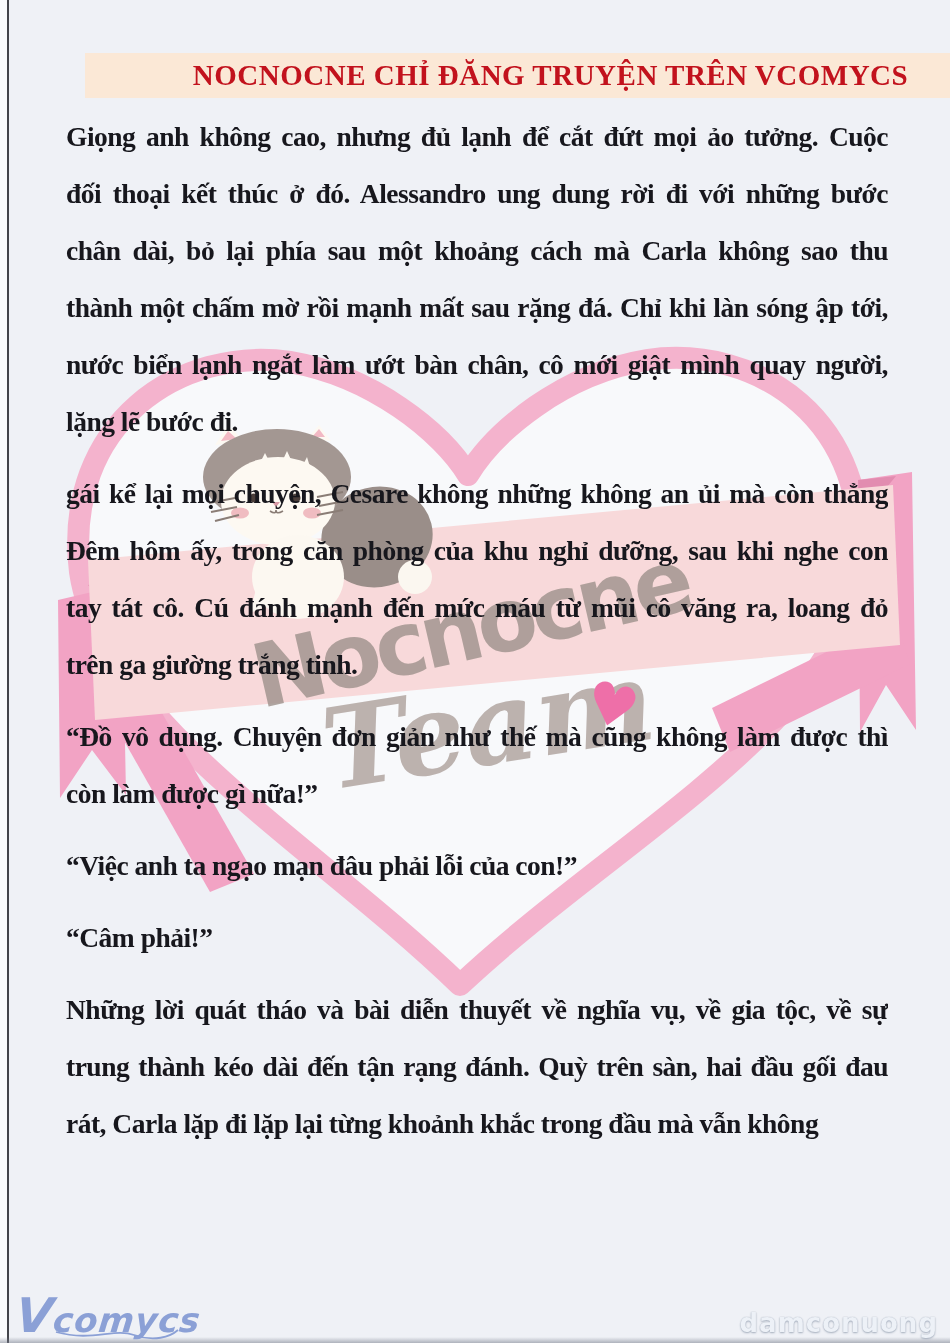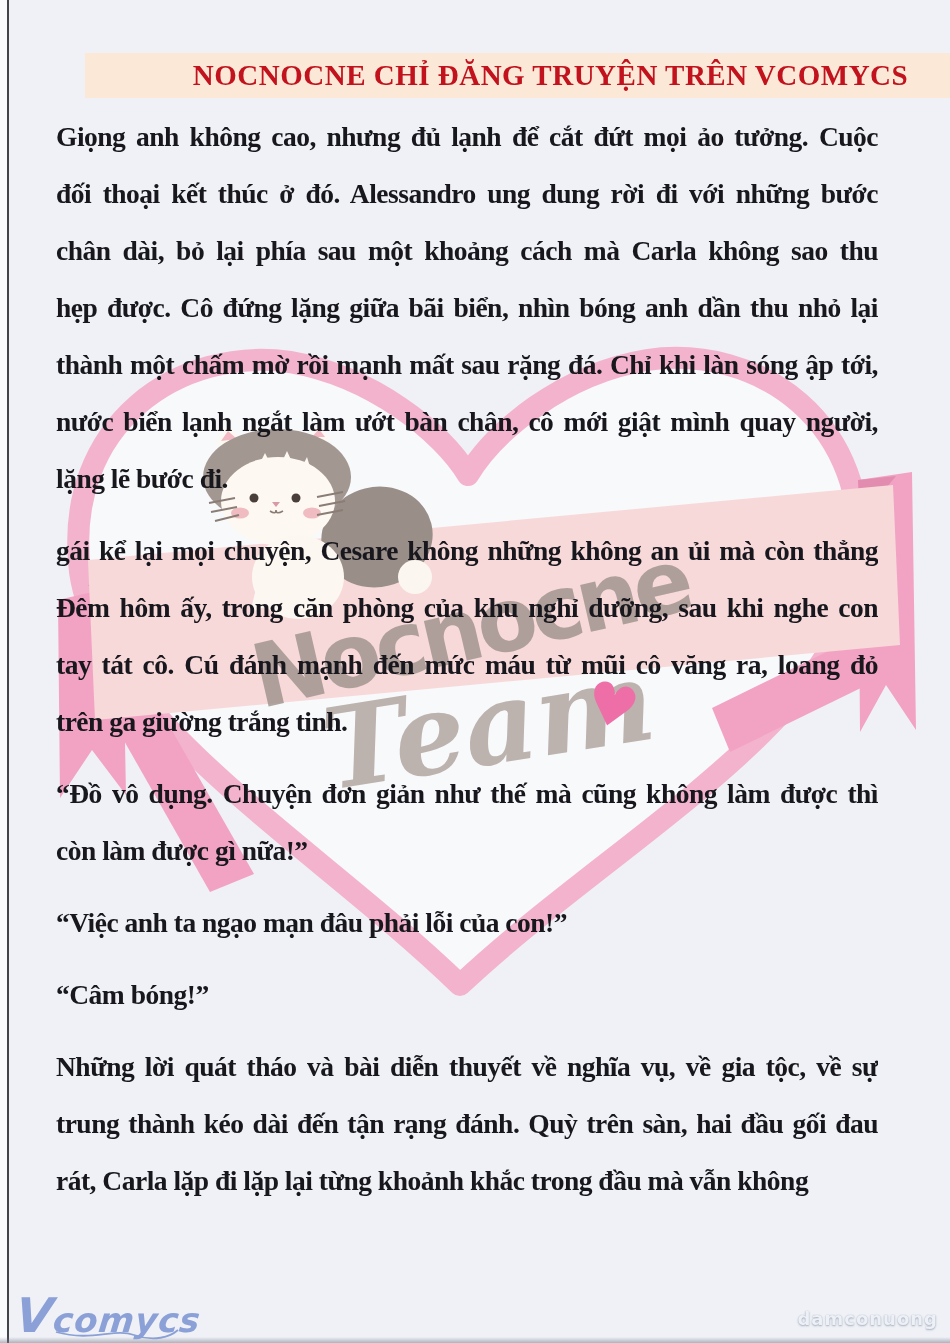--- a/index.html
+++ b/index.html
@@ -37,42 +37,42 @@
 
   
   .content { position:absolute; inset:0; z-index:5; }
   .header-banner {
     position:absolute; left:85px; top:53px; width:931px; height:45px;
     background:#fbe8d6; color:#c2121d;
     font-weight:bold; font-size:29px; line-height:45px;
     text-align:center; white-space:nowrap; letter-spacing:0.5px;
   }
   .body-text {
-    position:absolute; left:56px; top:108px; width:822px;
+    position:absolute; left:66px; top:108px; width:822px;
     color:#17171d; font-weight:bold; font-size:27.5px; letter-spacing:-0.5px;
   }
   .para { margin-bottom:15px; }
   .tline {
     height:57px; line-height:57px; overflow:hidden;
     text-align:justify; text-align-last:justify;
   }
   .tline.last { text-align:right; text-align-last:left; }
 
   
   .vcomycs-logo {
     position:absolute; left:16px; top:1288px; z-index:4;
     font-family:"DejaVu Sans", sans-serif; font-style:italic; font-weight:bold;
     font-size:34px; color:#8ba0d6; letter-spacing:1px; transform:skewX(-6deg);
   }
   .vcomycs-logo::first-letter { font-size:1.4em; }
   .vcomycs-swash { position:absolute; left:52px; top:1326px; z-index:4; }
   .damconuong-wm {
     position:absolute; right:12px; top:1308px; z-index:4;
     font-family:"DejaVu Sans", sans-serif; font-weight:bold;
-    font-size:18px; letter-spacing:1px; color:#edf1f7;
+    font-size:26px; letter-spacing:1px; color:#edf1f7;
     text-shadow:0 1px 2px rgba(158,168,184,0.9), 0 0 1px rgba(158,168,184,0.9);
     margin-left:16px;
   }
 </style>
 </head>
 <body>
 
 <div class="page">
 
   <svg class="wm" style="left:62px; top:332px;" width="816" height="672" viewBox="0 0 816 672">
@@ -127,40 +127,39 @@
   <div class="wm wm-heart-glyph">♥</div>
 
   <div class="content">
     <div class="header-banner">NOCNOCNE CHỈ ĐĂNG TRUYỆN TRÊN VCOMYCS</div>
 
     <div class="body-text">
       <div class="para">
         <div class="tline">Giọng anh không cao, nhưng đủ lạnh để cắt đứt mọi ảo tưởng. Cuộc</div>
         <div class="tline">đối thoại kết thúc ở đó. Alessandro ung dung rời đi với những bước</div>
         <div class="tline">chân dài, bỏ lại phía sau một khoảng cách mà Carla không sao thu</div>
-        <div class="tline">hẹp được. Cô đứng lặng giữa bãi biển, nhìn bóng anh dần thu nhỏ lại</div>
         <div class="tline">thành một chấm mờ rồi mạnh mất sau rặng đá. Chỉ khi làn sóng ập tới,</div>
         <div class="tline">nước biển lạnh ngắt làm ướt bàn chân, cô mới giật mình quay người,</div>
         <div class="tline last">lặng lẽ bước đi.</div>
       </div>
       <div class="para">
         <div class="tline">gái kể lại mọi chuyện, Cesare không những không an ủi mà còn thẳng</div>
         <div class="tline">Đêm hôm ấy, trong căn phòng của khu nghỉ dưỡng, sau khi nghe con</div>
         <div class="tline">tay tát cô. Cú đánh mạnh đến mức máu từ mũi cô văng ra, loang đỏ</div>
         <div class="tline last">trên ga giường trắng tinh.</div>
       </div>
       <div class="para">
         <div class="tline">“Đồ vô dụng. Chuyện đơn giản như thế mà cũng không làm được thì</div>
         <div class="tline last">còn làm được gì nữa!”</div>
       </div>
       <div class="para">
         <div class="tline last">“Việc anh ta ngạo mạn đâu phải lỗi của con!”</div>
       </div>
       <div class="para">
-        <div class="tline last">“Câm bóng!”</div>
+        <div class="tline last">“Câm phải!”</div>
       </div>
       <div class="para">
         <div class="tline">Những lời quát tháo và bài diễn thuyết về nghĩa vụ, về gia tộc, về sự</div>
         <div class="tline">trung thành kéo dài đến tận rạng đánh. Quỳ trên sàn, hai đầu gối đau</div>
         <div class="tline last">rát, Carla lặp đi lặp lại từng khoảnh khắc trong đầu mà vẫn không</div>
       </div>
     </div>
   </div>
 
   <div class="vcomycs-logo">Vcomycs</div>

